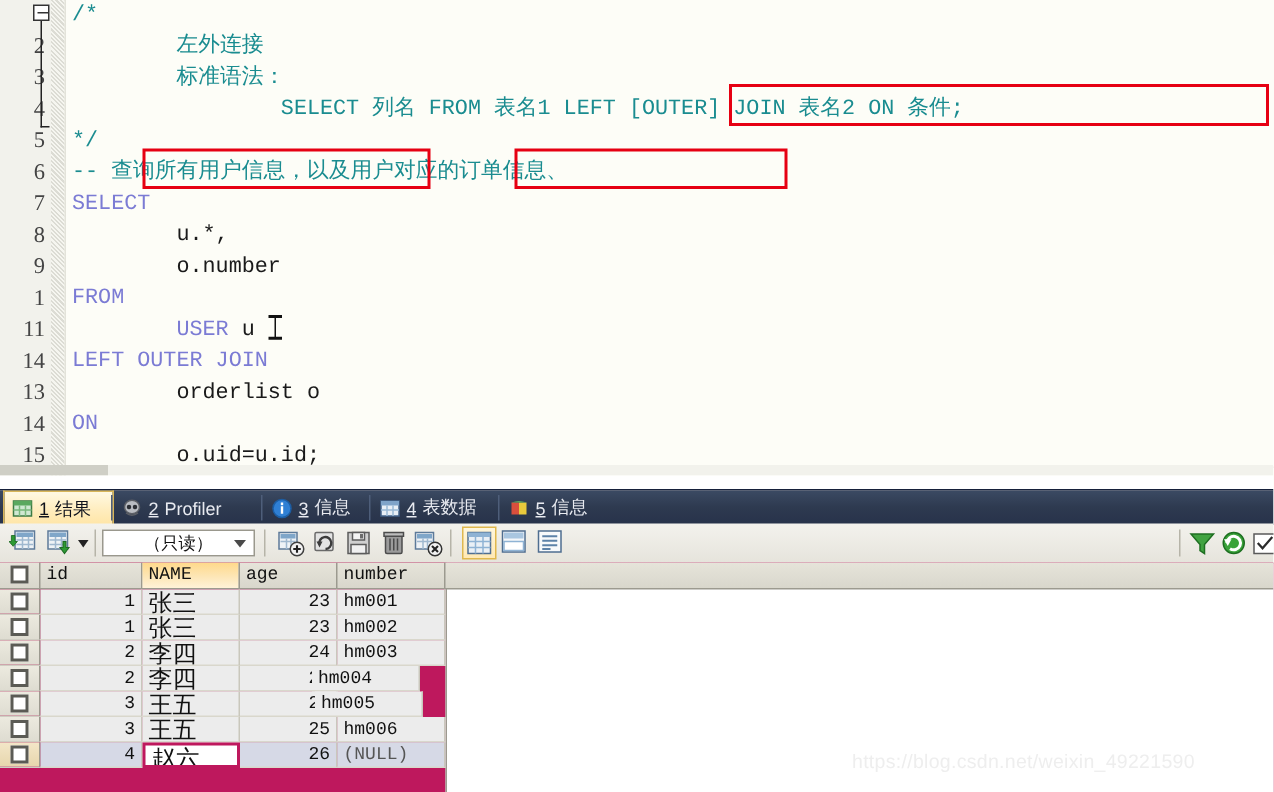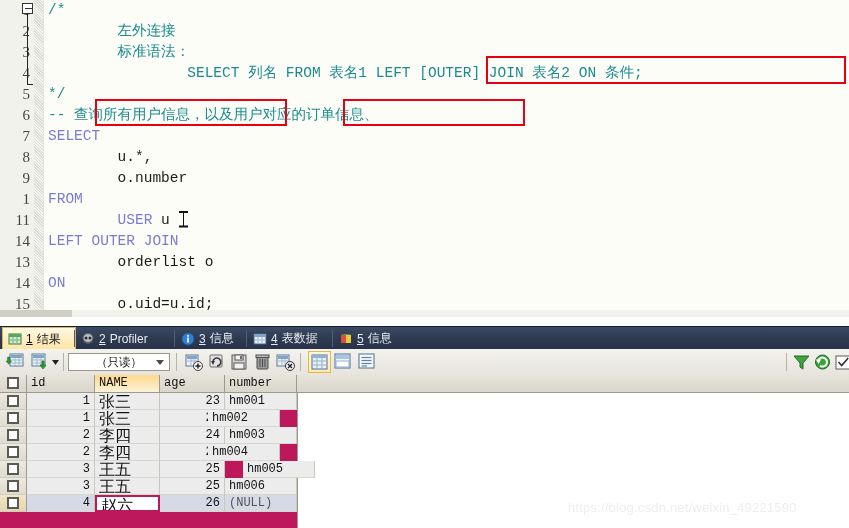--- a/index.html
+++ b/index.html
@@ -470,21 +470,21 @@
           <div class="gcell num" style="left: 160px; width: 65px;">23</div>
           <div class="gcell" style="left: 225px; width: 72px;">hm001</div>
         </div>
         <div class="grow" style="top: 35px;">
           <div class="stub">
             <div class="cbx"></div>
           </div>
           <div class="gcell num" style="left: 27px; width: 68px;">1</div>
           <div class="gcell cjk" style="left: 95px; width: 65px;">张三</div>
           <div class="gcell num" style="left: 160px; width: 65px;">23</div>
-          <div class="gcell" style="left: 208px; width: 72px;">hm002</div>
+          <div class="gcell" style="left: 225px; width: 72px;">hm002</div>
         </div>
         <div class="grow" style="top: 52px;">
           <div class="stub">
             <div class="cbx"></div>
           </div>
           <div class="gcell num" style="left: 27px; width: 68px;">2</div>
           <div class="gcell cjk" style="left: 95px; width: 65px;">李四</div>
           <div class="gcell num" style="left: 160px; width: 65px;">24</div>
           <div class="gcell" style="left: 225px; width: 72px;">hm003</div>
         </div>
@@ -497,21 +497,21 @@
           <div class="gcell num" style="left: 160px; width: 65px;">24</div>
           <div class="gcell" style="left: 208px; width: 72px;">hm004</div>
         </div>
         <div class="grow" style="top: 86px;">
           <div class="stub">
             <div class="cbx"></div>
           </div>
           <div class="gcell num" style="left: 27px; width: 68px;">3</div>
           <div class="gcell cjk" style="left: 95px; width: 65px;">王五</div>
           <div class="gcell num" style="left: 160px; width: 65px;">25</div>
-          <div class="gcell" style="left: 243px; width: 72px;">hm005</div>
+          <div class="gcell" style="left: 210px; width: 72px;">hm005</div>
         </div>
         <div class="grow" style="top: 103px;">
           <div class="stub">
             <div class="cbx"></div>
           </div>
           <div class="gcell num" style="left: 27px; width: 68px;">3</div>
           <div class="gcell cjk" style="left: 95px; width: 65px;">王五</div>
           <div class="gcell num" style="left: 160px; width: 65px;">25</div>
           <div class="gcell" style="left: 225px; width: 72px;">hm006</div>
         </div>

